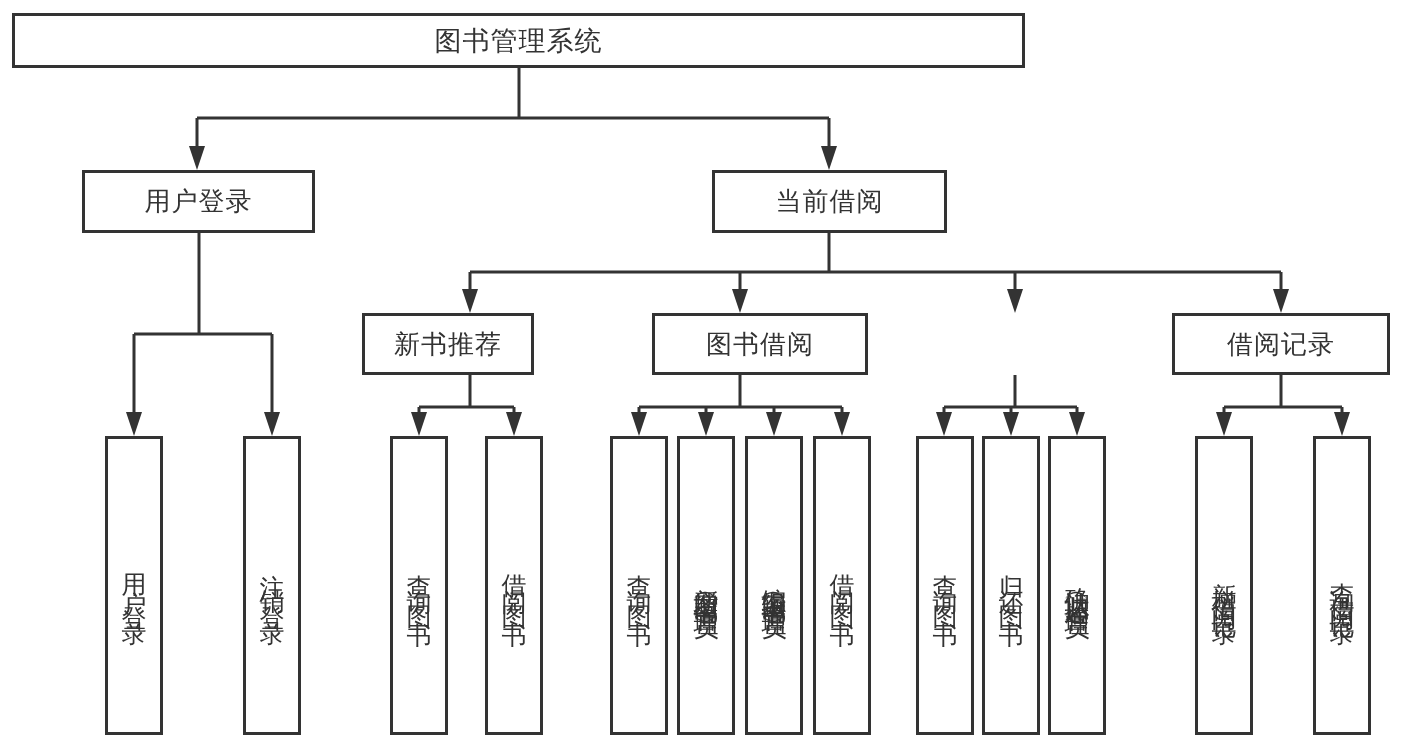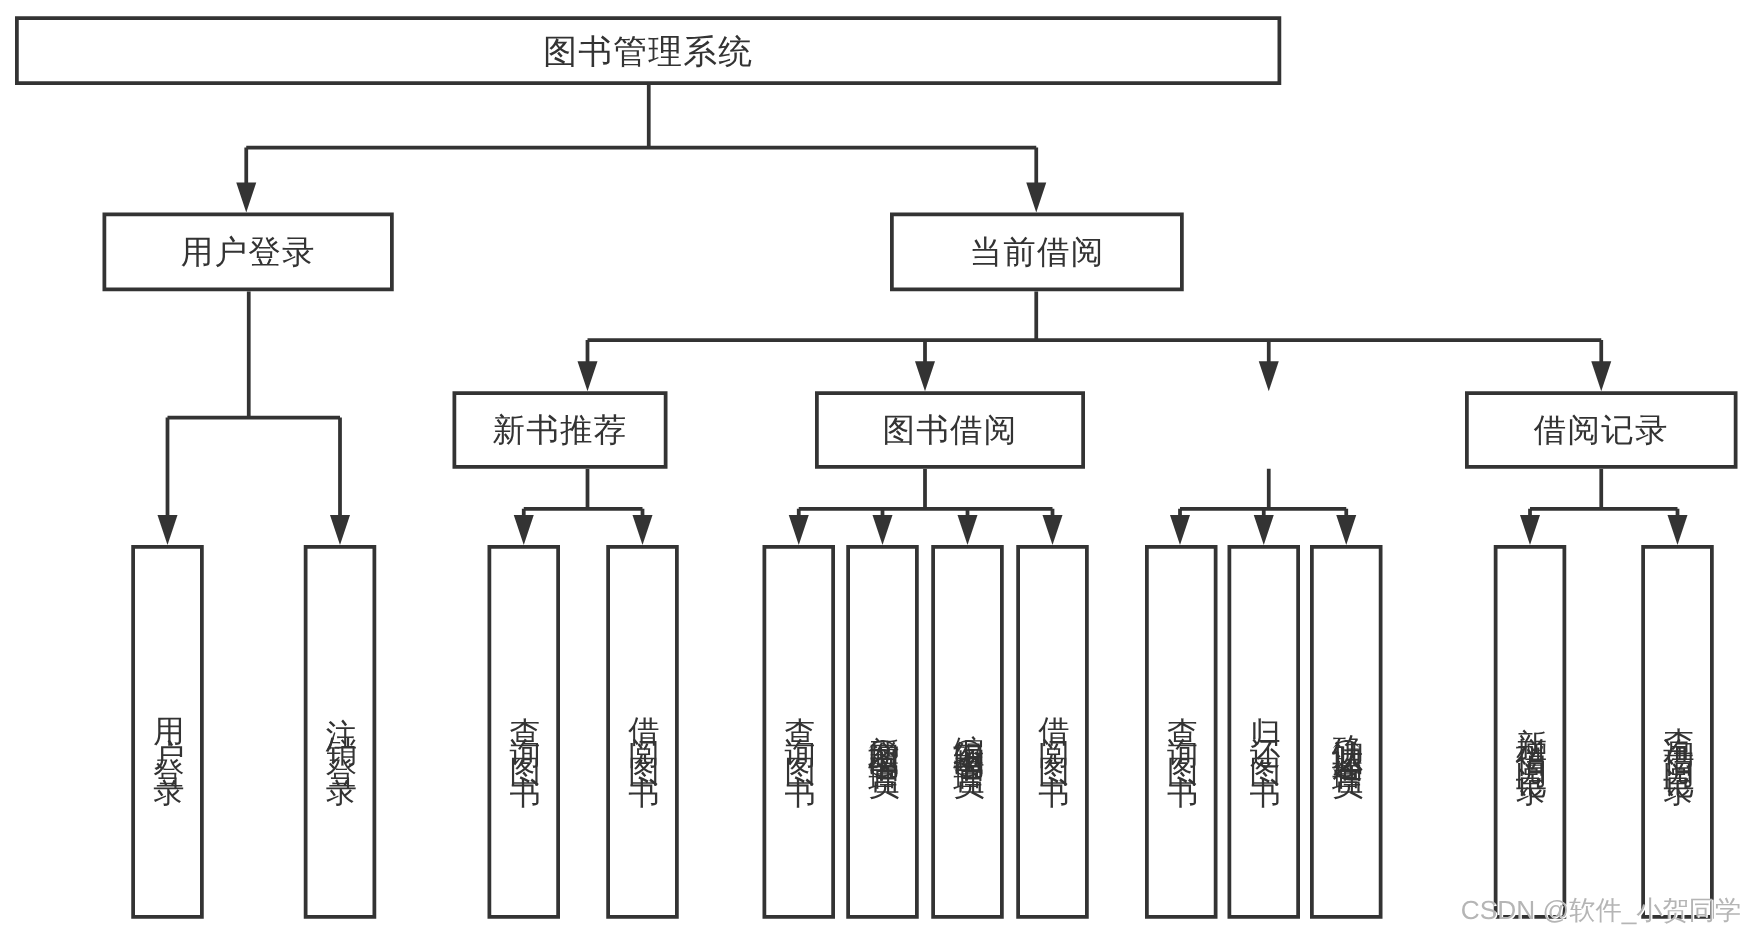--- a/index.html
+++ b/index.html
@@ -153,15 +153,14 @@
   <div class="node leaf" style="left:1048px;">
     <span class="vlabel" style="letter-spacing: 4px;">确认归还（管理员）</span>
   </div>
   <div class="node leaf" style="left:1195px;">
     <span class="vlabel" style="letter-spacing: 8px;">新增借阅记录</span>
   </div>
   <div class="node leaf" style="left:1313px;">
     <span class="vlabel" style="letter-spacing: 8px;">查询借阅记录</span>
   </div>
 
-  <div class="watermark">CSDN @软件_小贺同学</div>
 
 </div>
 
 </body></html>

